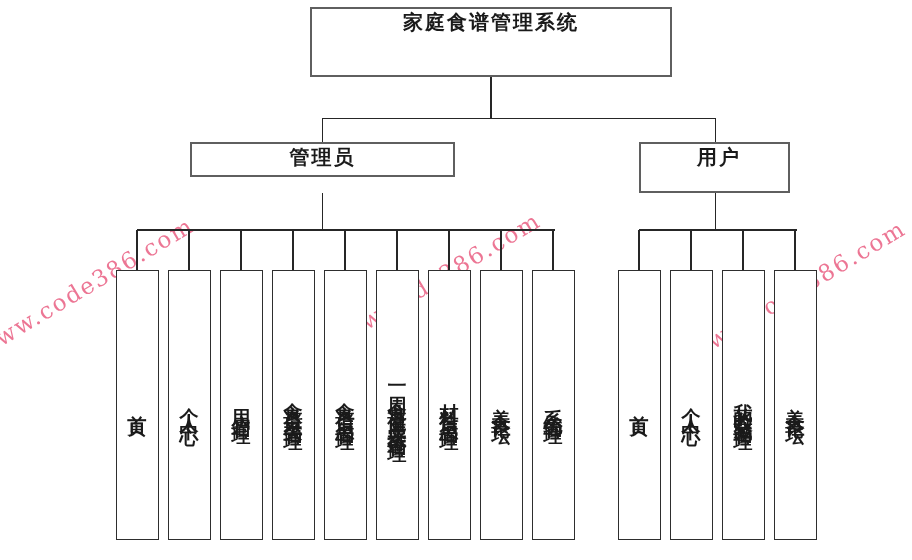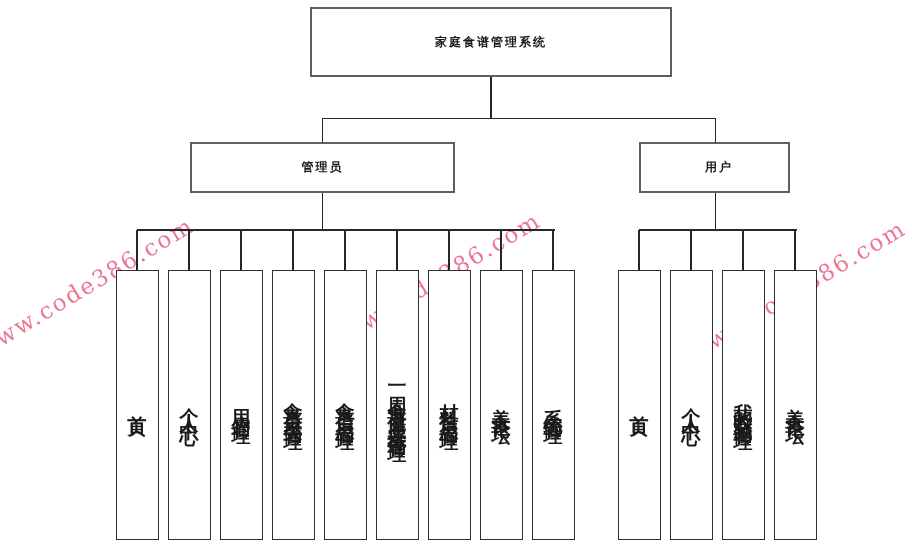--- a/index.html
+++ b/index.html
@@ -16,28 +16,28 @@
     overflow: hidden;
     color: #1a1a1a;
   }
   
   .node {
     position: absolute;
     box-sizing: border-box;
     background: #ffffff;
     border: 2px solid #5f5f5f;
     display: flex;
-    align-items: center;
+    align-items: flex-start;
     justify-content: center;
     font-weight: bold;
-    font-size: 12px;
+    font-size: 20px;
     letter-spacing: 2px;
   }
   .node.root  { left: 310px; top: 7px;   width: 362px; height: 70px; }
-  .node.admin { left: 190px; top: 142px; width: 265px; height: 51px; }
+  .node.admin { left: 190px; top: 142px; width: 265px; height: 35px; }
   .node.user  { left: 639px; top: 142px; width: 151px; height: 51px; padding-left: 9px; }
 
   .col {
     position: absolute;
     box-sizing: border-box;
     top: 270px;
     width: 43px;
     height: 270px;
     background: #ffffff;
     border: 1.5px solid #2e2e2e;

